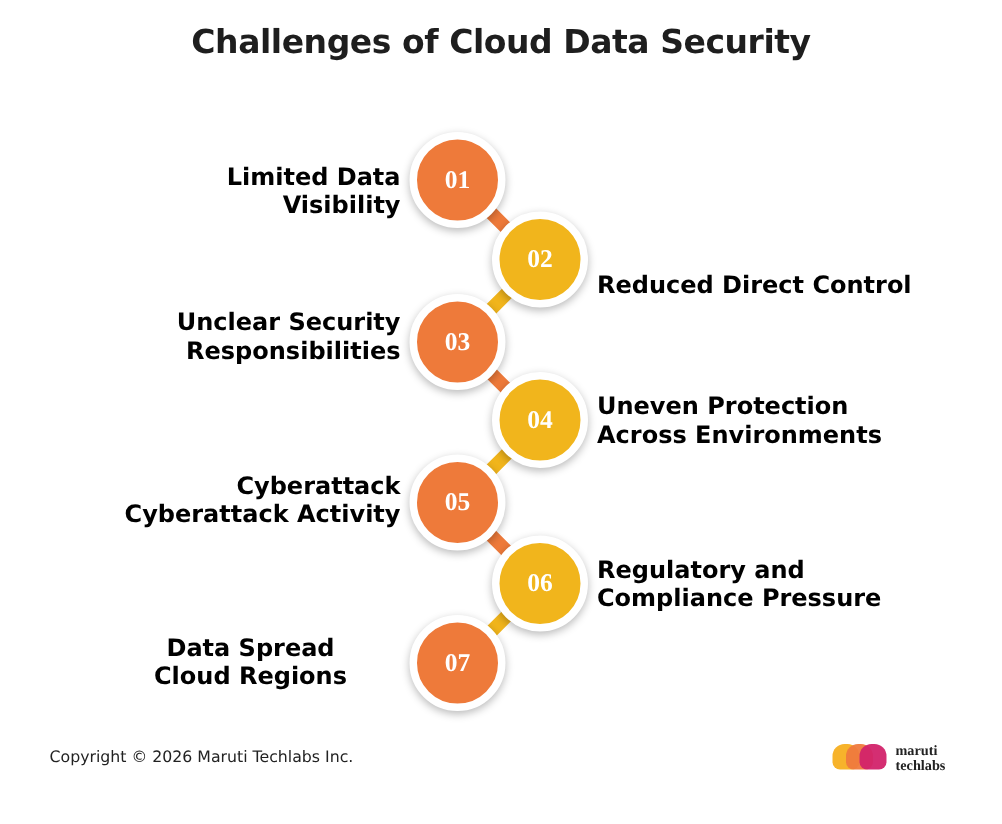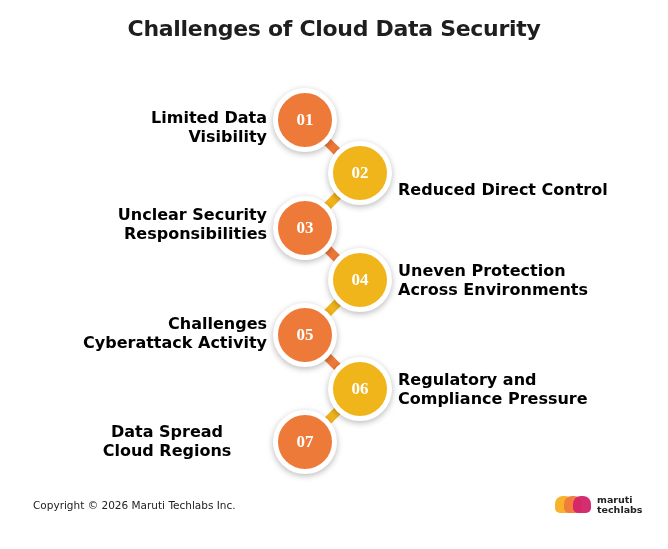--- a/index.html
+++ b/index.html
@@ -4,21 +4,21 @@
 <style>
   html,body{margin:0;padding:0;background:#ffffff;}
   body{width:668px;height:549px;position:relative;overflow:hidden;font-family:"DejaVu Sans","Liberation Sans",sans-serif;color:#222;}
   .title{position:absolute;left:0;top:16px;width:668px;text-align:center;font-size:22px;font-weight:bold;color:#1e1e1e;letter-spacing:-0.3px;}
   .conn{position:absolute;width:9px;height:60px;border-radius:3px;transform-origin:center;}
   .circle{position:absolute;width:54px;height:54px;border-radius:50%;border:5px solid #fff;box-shadow:0 2px 6px rgba(0,0,0,0.28);display:flex;align-items:center;justify-content:center;color:#fff;font-weight:bold;font-size:17px;font-family:Liberation Serif, serif;}
   .label{position:absolute;font-size:16px;font-weight:bold;color:#000000;line-height:19px;}
   .label.left{text-align:right;width:200px;}
   .label.right{text-align:left;width:230px;}
   .footer{position:absolute;left:33px;top:499px;font-size:10.5px;color:#222;}
-  .logo{position:absolute;left:555px;top:494px;display:flex;align-items:center;gap:4px;}
+  .logo{position:absolute;left:555px;top:494px;display:flex;align-items:flex-end;gap:4px;font-family:Liberation Serif, serif;}
   .logo-mark{position:relative;width:38px;height:22px;}
   .tri{position:absolute;top:2px;width:18px;height:17px;border-radius:8px 8px 5px 5px;}
   .logo-text{font-size:9.5px;font-weight:bold;line-height:10px;color:#222;}
 </style>
 </head>
 <body>
 
 <div class="title">Challenges of Cloud Data Security</div>
 
 <div class="conn" style="left:328px;top:117px;background:#ee7a3a;transform:rotate(-45deg);"></div>
@@ -58,21 +58,21 @@
   </div>
 <div class="label left" style="left:67px;top:205px;">
     <div>Unclear Security</div>
     <div>Responsibilities</div>
   </div>
 <div class="label right" style="left:398px;top:261px;">
     <div>Uneven Protection</div>
     <div>Across Environments</div>
   </div>
 <div class="label left" style="left:67px;top:314px;">
-    <div>Challenges</div>
+    <div>Cyberattack</div>
     <div>Cyberattack Activity</div>
   </div>
 <div class="label right" style="left:398px;top:370px;">
     <div>Regulatory and</div>
     <div>Compliance Pressure</div>
   </div>
 <div class="label left" style="left:67px;top:422px;text-align:center;">
     <div>Data Spread</div>
     <div>Cloud Regions</div>
   </div>

